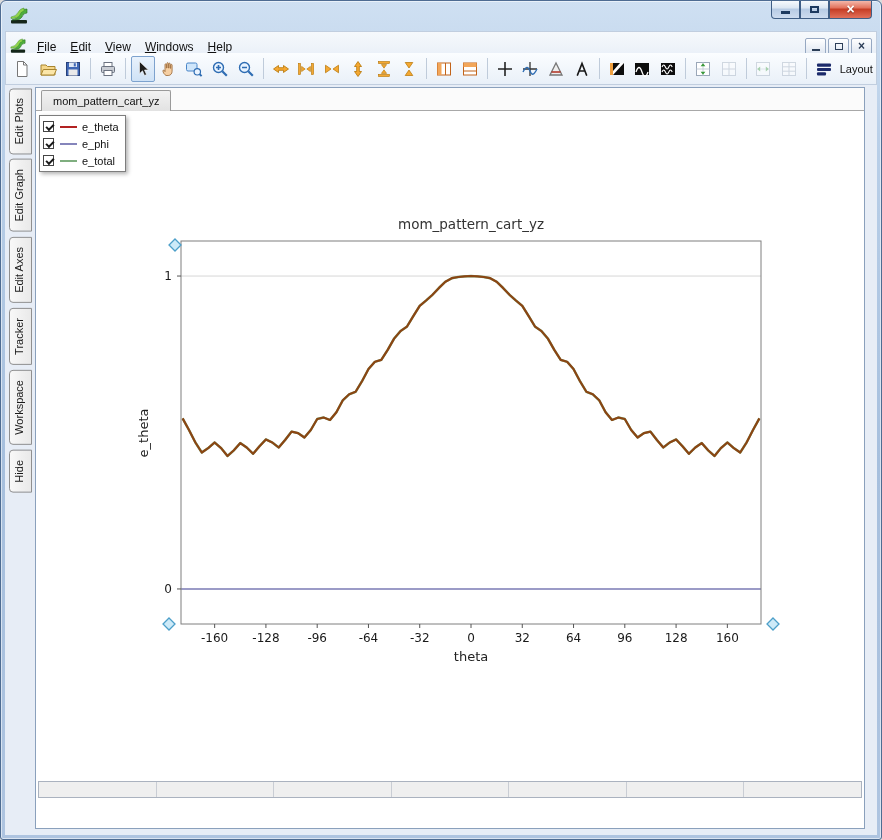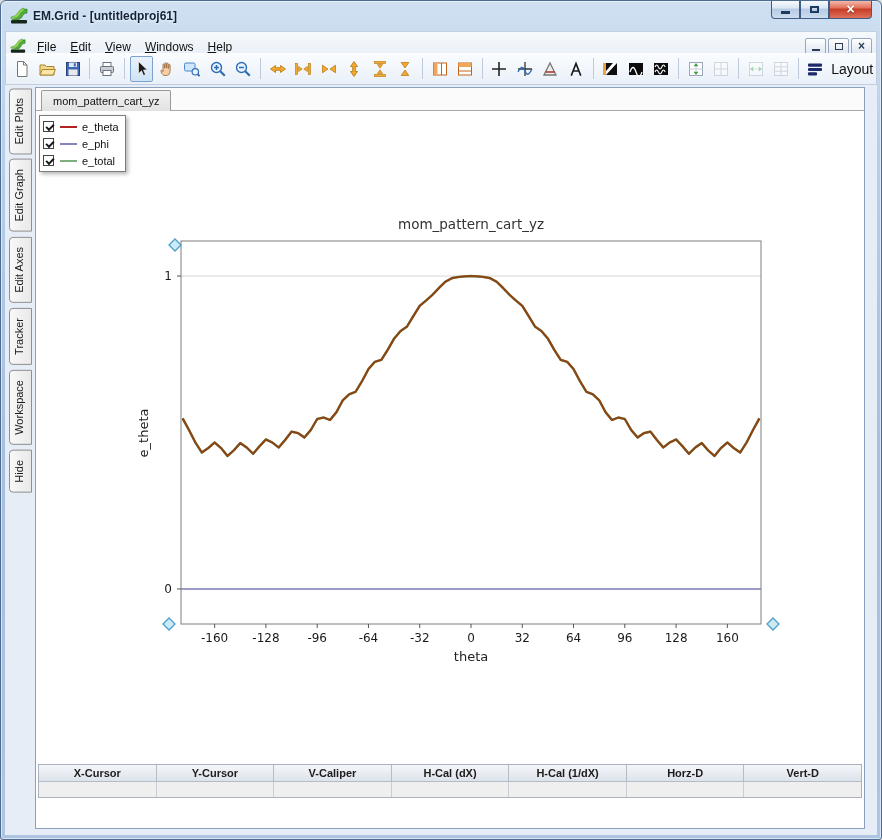--- a/index.html
+++ b/index.html
@@ -39,21 +39,21 @@
   .mdi .x{font-size:12px;font-weight:bold;color:#2c3e57;line-height:15px;}
 
   
   .toolbar{position:absolute;top:52px;left:4px;right:4px;height:32px;display:flex;align-items:center;
     background:linear-gradient(180deg,#fbfdff,#e9f0f8);border:1px solid #c1cedf;border-top:none;padding:0 3px;overflow:hidden;}
   .tb{width:26px;height:26px;border:1px solid transparent;background:transparent;padding:0;margin:0 1px;
     display:flex;align-items:center;justify-content:center;border-radius:2px;cursor:default;}
   .tb.active{border:1px solid #7da2ce;background:linear-gradient(180deg,#e9f2fc,#cfe2f6);}
   .tb.disabled{opacity:.4;}
   .tbsep{width:1px;height:21px;background:#bfcbda;margin:0 4px;flex:none;}
-  .layout-label{font-size:14px;color:#111;margin-left:3px;white-space:nowrap;}
+  .layout-label{font-size:11px;color:#111;margin-left:3px;white-space:nowrap;}
 
   
   .bodyarea{position:absolute;top:84px;left:4px;right:4px;bottom:4px;background:#e7edf6;}
   .side-tabs{position:absolute;left:1px;top:3px;width:29px;bottom:0;}
   .vtab{writing-mode:vertical-rl;transform:rotate(180deg);display:block;margin:0 0 5px 3px;
     padding:9px 3px;font-size:11px;color:#1a1a1a;background:linear-gradient(90deg,#e9e9e9,#f8f8f8);
     border:1px solid #8f8f8f;border-radius:0 4px 4px 0;cursor:default;width:23px;text-align:center;}
   .content{position:absolute;left:30px;top:2px;right:12px;bottom:6px;background:#ffffff;border:1px solid #8aa0bc;padding-left:20px;}
 
   .doc-tabbar{position:absolute;top:0;left:0;right:0;height:23px;background:#fbfbfb;border-bottom:1px solid #a8a8a8;}
@@ -85,21 +85,20 @@
 <body>
 
 <div class="window">
 
   <div class="titlebar">
     <svg class="app-icon" viewBox="0 0 18 18">
       <rect x="1" y="13" width="16" height="3.5" rx="1" fill="#15261a"></rect>
       <path d="M2 13 Q8 12 10 7 Q12 2 17 2 L17 6 Q13 6 12 10 Q10.5 13 5 13 Z" fill="#4fae3c" stroke="#2a6e1e" stroke-width="0.6"></path>
       <path d="M1 10 Q6 9.5 8 5.5 Q10 1.5 14 1 L14 4 Q11 4.5 9.8 8 Q8 11.5 1 11.5 Z" fill="#8fd44a" stroke="#3f8d2a" stroke-width="0.5"></path>
     </svg>
-    <span class="title-text">EM.Grid - [untitledproj61]</span>
     <div class="caption-buttons">
       <div class="cap first">
           <div class="glyph-min"></div>
         </div>
       <div class="cap">
           <div class="glyph-max"></div>
         </div>
       <div class="cap close">
           <span class="glyph-close">×</span>
         </div>
@@ -401,29 +400,20 @@
           </g>
         <text id="chart-title" x="435" y="118" text-anchor="middle" font-size="13.5" fill="#333" font-family="DejaVu Sans, sans-serif">mom_pattern_cart_yz</text>
         <text id="chart-ylabel" x="112" y="322" text-anchor="middle" font-size="13" fill="#222" transform="rotate(-90 112 322)" font-family="DejaVu Sans, sans-serif">e_theta</text>
         <text id="chart-xlabel" x="435" y="550" text-anchor="middle" font-size="13" fill="#222" font-family="DejaVu Sans, sans-serif">theta</text>
         <path d="M139 128l6 6-6 6-6-6z" fill="#cdeaf8" stroke="#4d9fc9" stroke-width="1.3"></path>
         <path d="M133 507l6 6-6 6-6-6z" fill="#cdeaf8" stroke="#4d9fc9" stroke-width="1.3"></path>
         <path d="M737 507l6 6-6 6-6-6z" fill="#cdeaf8" stroke="#4d9fc9" stroke-width="1.3"></path>
       </svg>
 
       <div class="stable">
-        <div class="strow" id="stable-head">
-            <div class="sth">X-Cursor</div>
-            <div class="sth">Y-Cursor</div>
-            <div class="sth">V-Caliper</div>
-            <div class="sth">H-Cal (dX)</div>
-            <div class="sth">H-Cal (1/dX)</div>
-            <div class="sth">Horz-D</div>
-            <div class="sth">Vert-D</div>
-          </div>
         <div class="strow" id="stable-vals">
             <div class="stc"></div>
             <div class="stc"></div>
             <div class="stc"></div>
             <div class="stc"></div>
             <div class="stc"></div>
             <div class="stc"></div>
             <div class="stc"></div>
           </div>
       </div>

